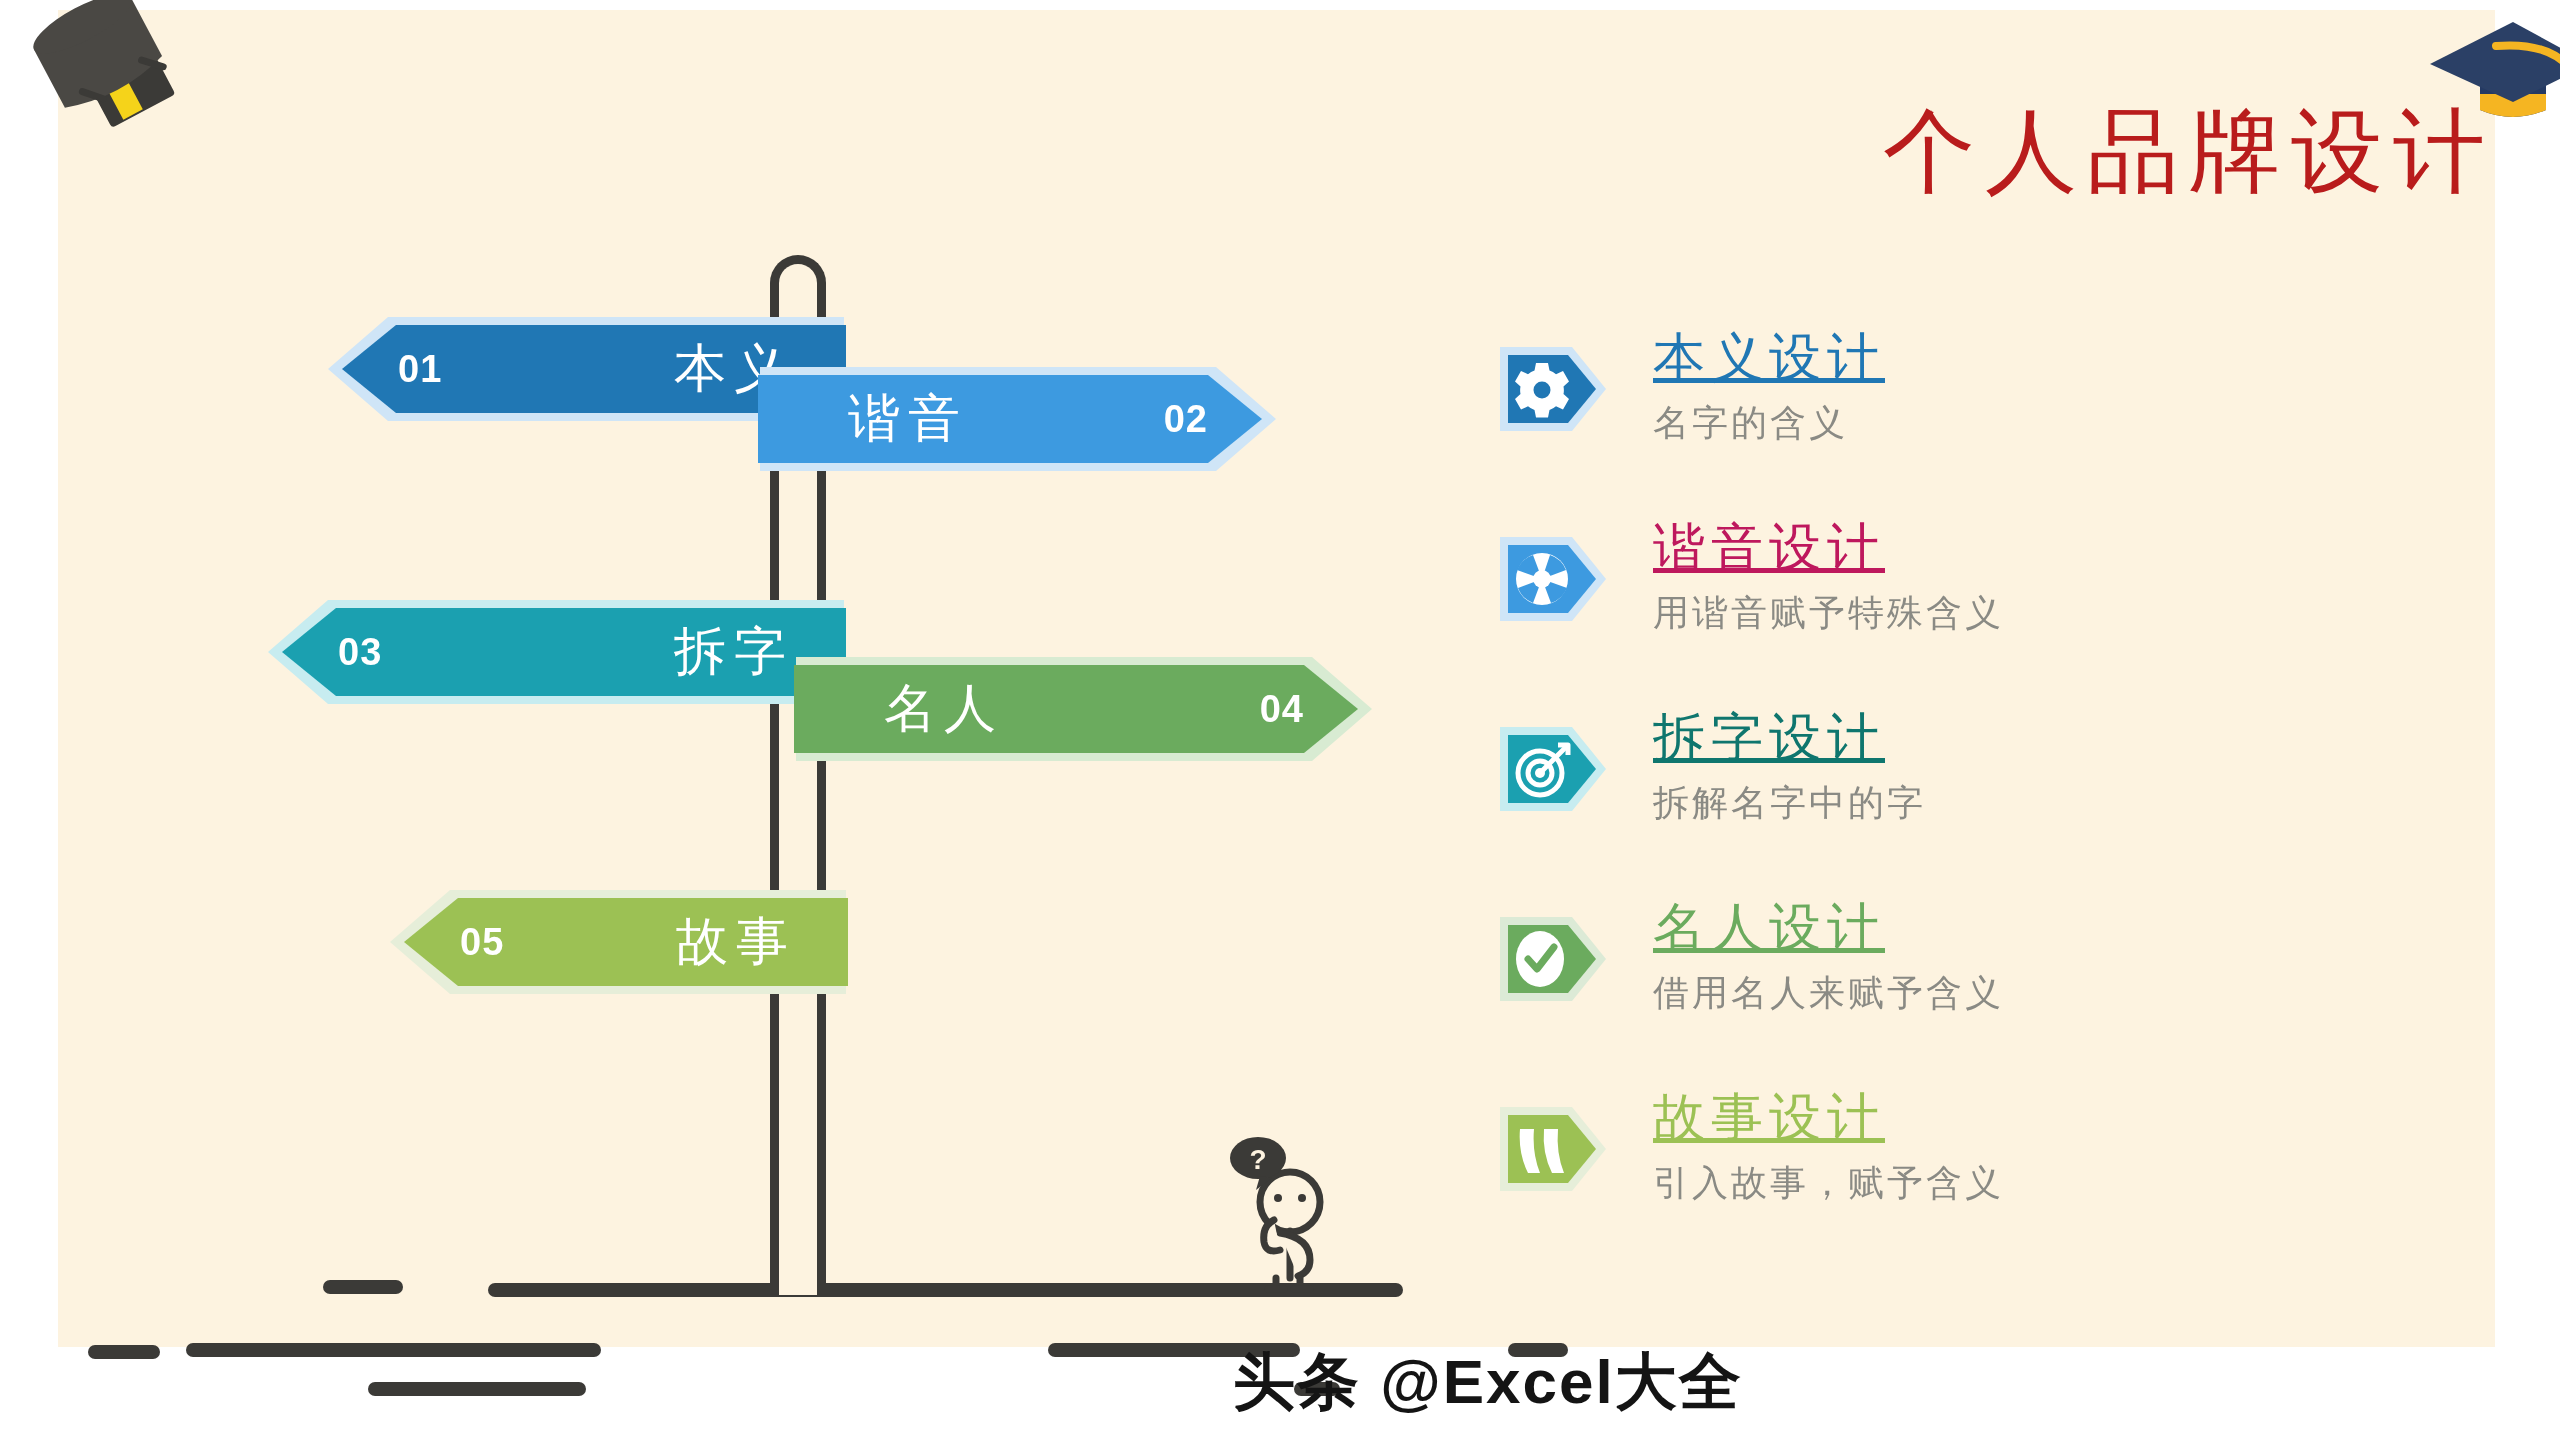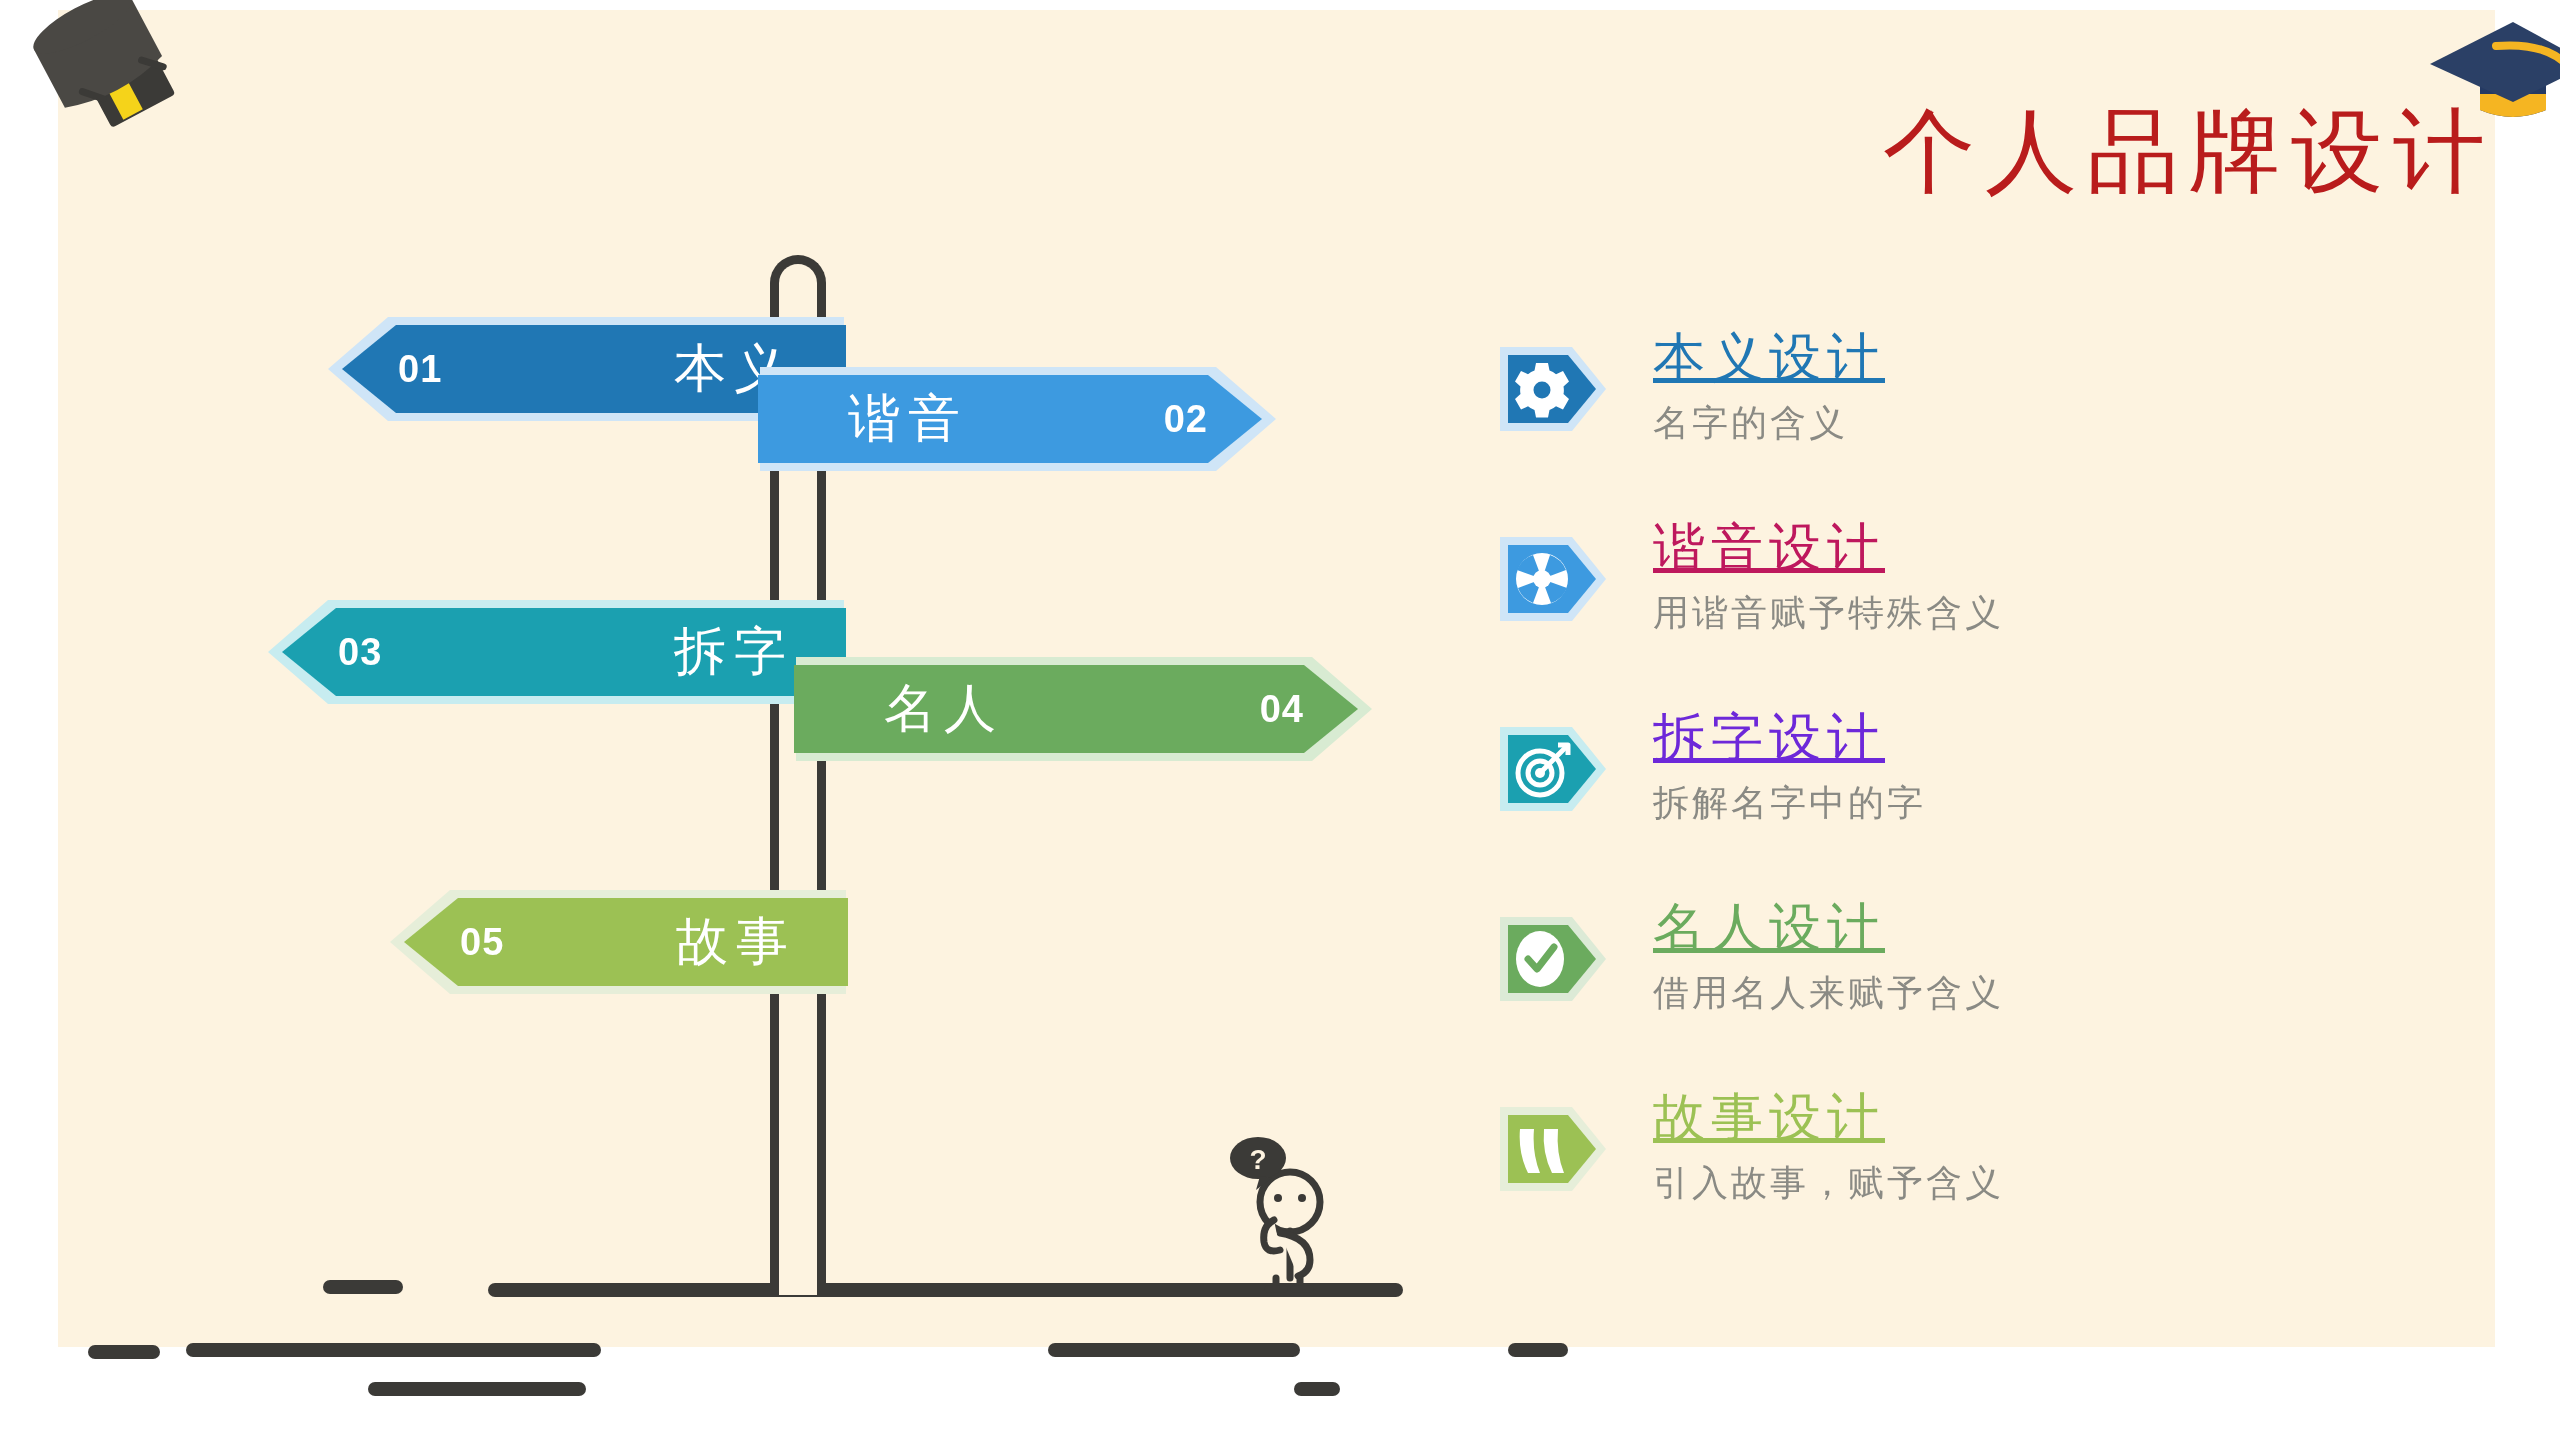--- a/index.html
+++ b/index.html
@@ -242,21 +242,21 @@
         <path d="M10 12 L70 12 L98 46 L70 80 L10 80 Z" fill="#1ba0b0"></path>
         <g transform="translate(42,50)" fill="none" stroke="#ffffff" stroke-width="5">
           <circle r="22"></circle>
           <circle r="12"></circle>
         </g>
         <circle cx="42" cy="50" r="5" fill="#ffffff"></circle>
         <path d="M42 50 L68 24" stroke="#ffffff" stroke-width="5" stroke-linecap="round"></path>
         <path d="M60 22 L70 22 L70 32" fill="none" stroke="#ffffff" stroke-width="5" stroke-linejoin="round"></path>
       </svg>
       <div class="txt">
-        <div class="head" style="color:#6d28d9">拆字设计</div>
+        <div class="head" style="color:#0f766e">拆字设计</div>
         <div class="sub">拆解名字中的字</div>
       </div>
     </div>
 
     <div class="item">
       <svg class="icon" viewBox="0 0 110 92">
         <path d="M2 4 L74 4 L108 46 L74 88 L2 88 Z" fill="#dcead6"></path>
         <path d="M10 12 L70 12 L98 46 L70 80 L10 80 Z" fill="#6bab5e"></path>
         <ellipse cx="42" cy="46" rx="24" ry="28" fill="#ffffff"></ellipse>
         <path d="M30 46 L39 56 L56 34" fill="none" stroke="#6bab5e" stroke-width="7" stroke-linecap="round" stroke-linejoin="round"></path>
@@ -277,14 +277,15 @@
         </g>
       </svg>
       <div class="txt">
         <div class="head" style="color:#9cc154">故事设计</div>
         <div class="sub">引入故事，赋予含义</div>
       </div>
     </div>
 
   </div>
 
+  <div id="wm">头条 @Excel大全</div>
 
 </div>
 
 </body></html>

